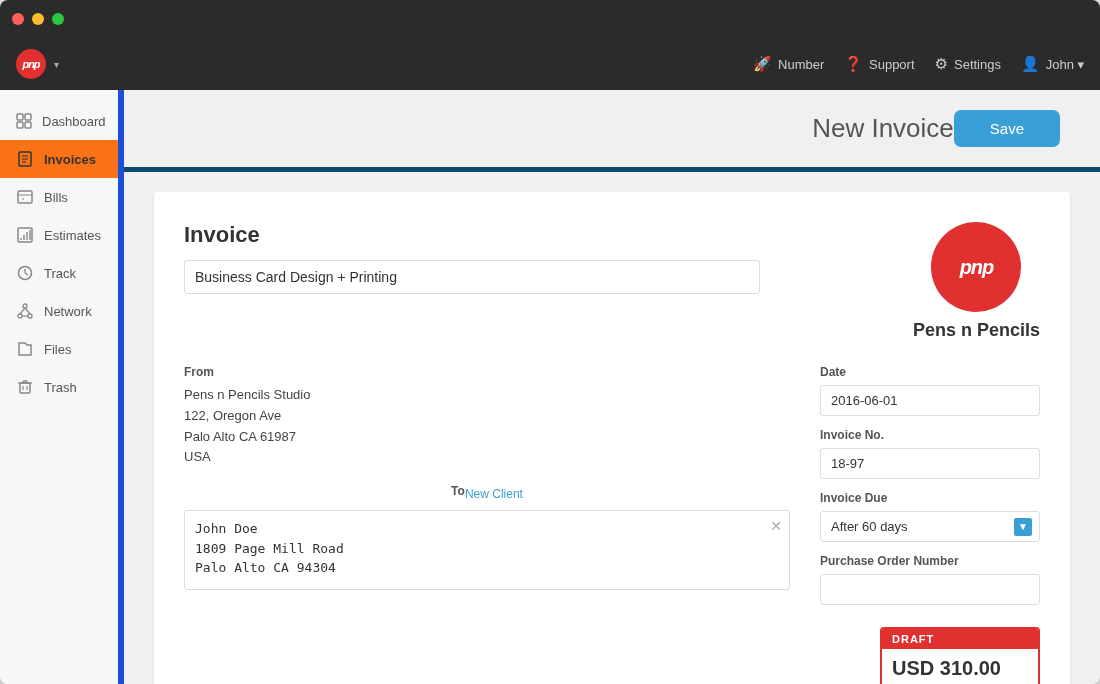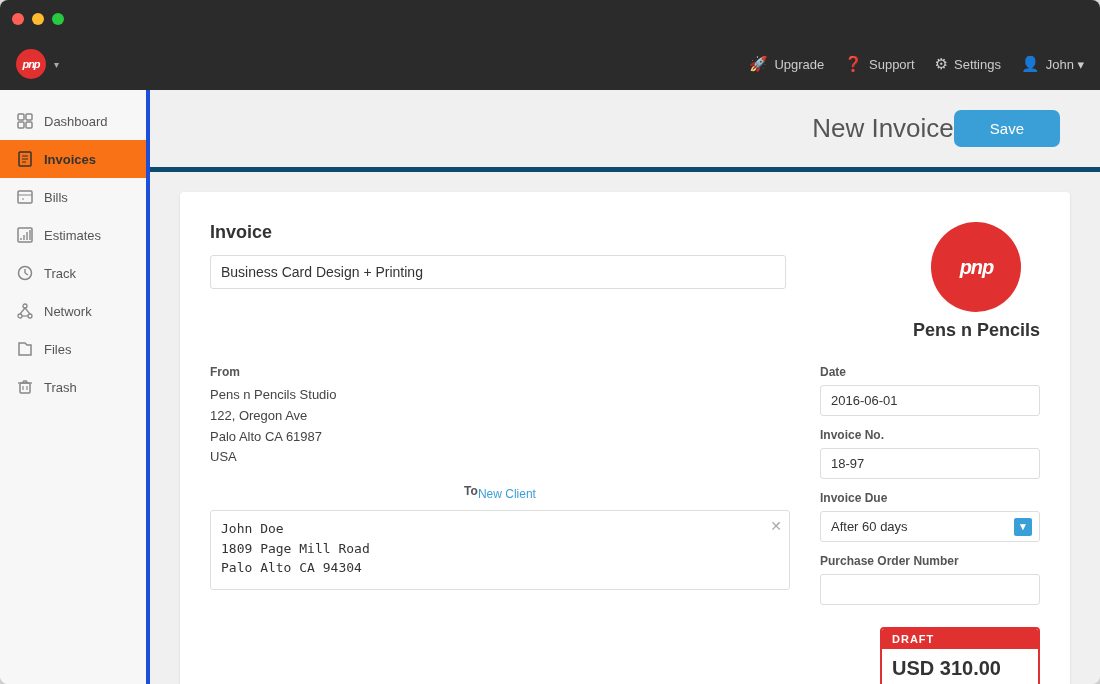--- a/index.html
+++ b/index.html
@@ -21,40 +21,40 @@
     .logo-text { color: white; font-size: 11px; font-weight: 900; font-style: italic; letter-spacing: -1px; }
     .nav-chevron { color: #aaa; font-size: 10px; margin-left: 2px; }
     .nav-right { display: flex; align-items: center; gap: 20px; }
     .nav-item { display: flex; align-items: center; gap: 6px; color: #ccc; font-size: 13px; cursor: pointer; }
     .nav-icon { font-size: 15px; }
 
     
     .main-layout { display: flex; flex: 1; overflow: hidden; }
 
     
-    .sidebar { width: 150px; background: #f7f7f7; border-right: 4px solid #1d4ed8; flex-shrink: 0; padding: 12px 0; }
+    .sidebar { width: 124px; background: #f7f7f7; border-right: 6px solid #1d4ed8; flex-shrink: 0; padding: 12px 0; }
     .sidebar-item { display: flex; align-items: center; gap: 10px; padding: 10px 16px; cursor: pointer; color: #555; font-size: 13px; }
     .sidebar-item.active { color: #333; font-weight: 600; background: #f97316; }
     .sidebar-icon { width: 18px; height: 18px; display: flex; align-items: center; justify-content: center; font-size: 15px; color: #888; }
     .sidebar-item.active .sidebar-icon { color: #333; }
 
     
     .content-area { flex: 1; background: #f0f0f0; overflow-y: auto; }
 
     
     .page-header { background: #f0f0f0; padding: 20px 40px; display: flex; align-items: center; justify-content: flex-end; border-bottom: 5px solid #0c4a6e; }
     .page-title { font-size: 26px; font-weight: 300; color: #555; }
     .save-btn { background: #3a9fd6; color: white; border: none; border-radius: 7px; padding: 10px 36px; font-size: 15px; font-weight: 500; cursor: pointer; }
 
     
     .invoice-body { background: white; margin: 20px 30px; border-radius: 4px; padding: 30px 30px 20px; box-shadow: 0 1px 3px rgba(0,0,0,0.1); }
 
     .invoice-top { display: flex; justify-content: space-between; align-items: flex-start; margin-bottom: 24px; }
     .invoice-left { flex: 1; }
-    .invoice-title { font-size: 18px; font-weight: 600; color: #333; margin-bottom: 12px; }
+    .invoice-title { font-size: 22px; font-weight: 600; color: #333; margin-bottom: 12px; }
     .invoice-name-input { width: 576px; border: 1px solid #ddd; border-radius: 3px; padding: 8px 10px; font-size: 14px; color: #333; outline: none; }
 
     .invoice-right { display: flex; flex-direction: column; align-items: center; gap: 8px; }
     .company-logo-circle { width: 90px; height: 90px; border-radius: 50%; background: #e03030; display: flex; align-items: center; justify-content: center; }
     .company-logo-text { color: white; font-size: 20px; font-weight: 900; font-style: italic; letter-spacing: -1px; }
     .company-name { font-size: 18px; font-weight: 600; color: #333; }
 
     
     .form-row { display: flex; gap: 30px; margin-bottom: 20px; }
     .form-col-left { flex: 1; }
@@ -95,21 +95,21 @@
   <div class="top-nav">
     <div class="nav-logo">
       <div class="logo-circle">
         <span class="logo-text">pnp</span>
       </div>
       <span class="nav-chevron">▾</span>
     </div>
     <div class="nav-right">
       <div class="nav-item">
         <span class="nav-icon">🚀</span>
-        <span>Upgrade</span>
+        <span>Number</span>
       </div>
       <div class="nav-item">
         <span class="nav-icon">❓</span>
         <span>Support</span>
       </div>
       <div class="nav-item">
         <span class="nav-icon">⚙</span>
         <span>Settings</span>
       </div>
       <div class="nav-item">

